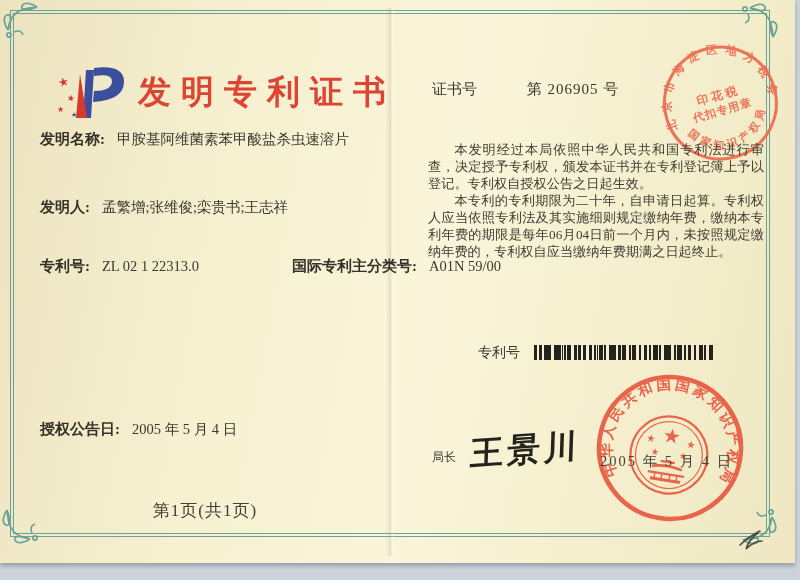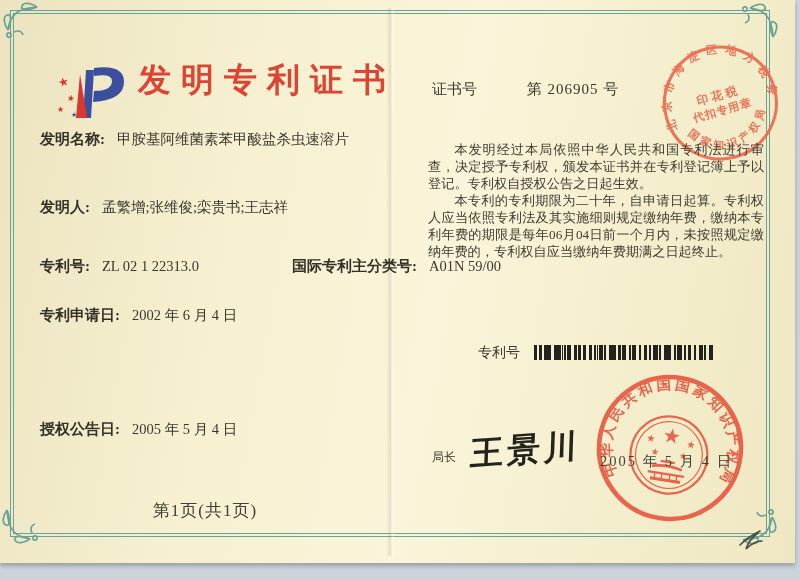--- a/index.html
+++ b/index.html
@@ -24,21 +24,21 @@
   .corner{position:absolute;width:38px;height:38px;}
   .corner svg{display:block;width:38px;height:38px;}
   .c-tl{left:-12px;top:-12px;}
   .c-tr{right:-12px;top:-12px;transform:rotate(90deg);}
   .c-br{right:-12px;bottom:-12px;transform:rotate(180deg);}
   .c-bl{left:-12px;bottom:-12px;transform:rotate(270deg);}
 
   
   .logo{position:absolute;left:56px;top:60px;}
   .title{
-    position:absolute;left:138px;top:58px;margin:0;
+    position:absolute;left:138px;top:70px;margin:0;
     font-size:33px;font-weight:bold;color:#dc4434;letter-spacing:10px;white-space:nowrap;
   }
   .fieldrow{position:absolute;left:40px;white-space:nowrap;color:#3a382f;}
   .flabel{font-weight:bold;font-size:15px;color:#343228;}
   .fvalue{font-size:14.5px;margin-left:8px;}
   .r-name{top:130px;}
   .r-inventors{top:198px;}
   .r-patentno{top:257px;}
   .r-class{position:absolute;left:252px;top:0;}
   .r-filing{top:306px;}
@@ -151,24 +151,20 @@
 
   <div class="fieldrow r-patentno">
     <span class="flabel">专利号:</span>
     <span class="fvalue">ZL 02 1 22313.0</span>
     <span class="r-class">
       <span class="flabel">国际专利主分类号:</span>
       <span class="fvalue">A01N 59/00</span>
     </span>
   </div>
 
-  <div class="fieldrow r-filing">
-    <span class="flabel">专利申请日:</span>
-    <span class="fvalue">2002 年 6 月 4 日</span>
-  </div>
 
 
   <div class="fieldrow r-grant">
     <span class="flabel">授权公告日:</span>
     <span class="fvalue">2005 年 5 月 4 日</span>
   </div>
 
   <div class="pagefoot">第1页(共1页)</div>
 
   <div class="certrow">

